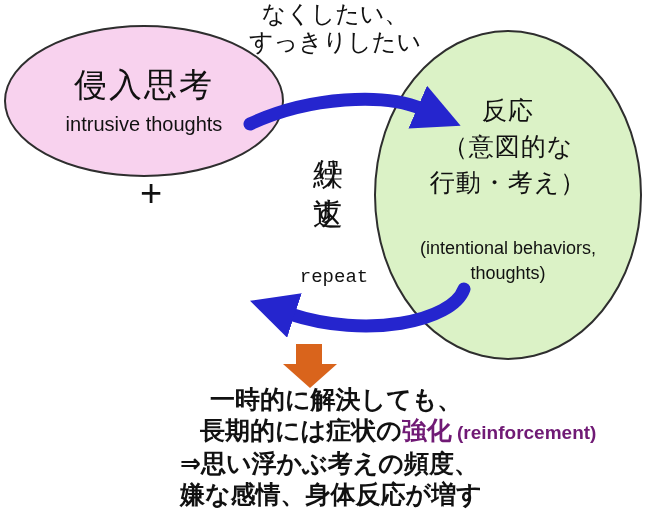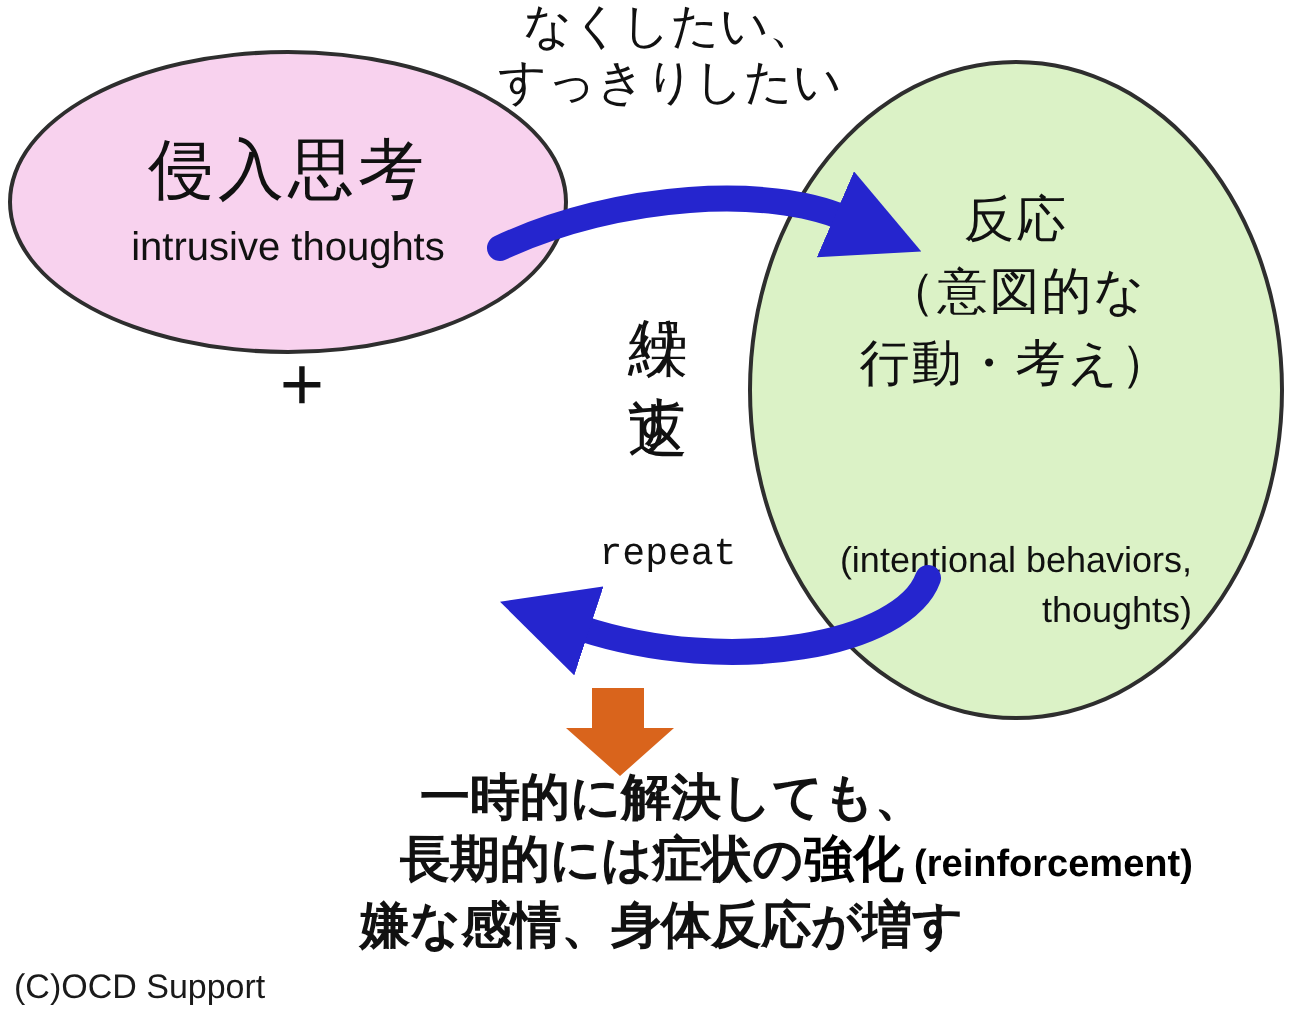--- a/index.html
+++ b/index.html
@@ -13,42 +13,42 @@
     display:flex; flex-direction:column; align-items:center; justify-content:center;
     text-align:center; box-sizing:border-box;
   }
   .pink  { left:4px;   top:25px;  width:280px; height:152px; background:#F8D2EE; }
   .gold  { left:3px;   top:210px; width:284px; height:82px;  background:#F2DF2B; }
   .pale  { left:3px;   top:293px; width:278px; height:76px;  background:#FAF88E; }
   .green { left:374px; top:30px;  width:268px; height:330px; background:#DBF2C6;
            justify-content:flex-start; padding-top:60px; }
   .jp-xl { font-size:33px; letter-spacing:2px; line-height:1.1; }
   .jp-lg { font-size:30px; letter-spacing:1px; line-height:1.05; }
-  .en-sm { font-size:20px; line-height:1.05;text-align:right; }
+  .en-sm { font-size:20px; line-height:1.05; }
   .pink .en-sm { margin-top:10px; }
   .gold .jp-lg, .pale .jp-lg { font-size:31px; }
   .gold .en-sm, .pale .en-sm { font-size:19px; }
   .green .jp-lg { font-size:25px; line-height:36px; white-space:pre-line; }
-  .green .en-sm { font-size:18px; line-height:25px; margin-top:68px; white-space:pre-line; }
+  .green .en-sm { font-size:18px; line-height:25px; margin-top:36px; white-space:pre-line; }
   .top-label {
     position:absolute; left:240px; top:0px; width:190px; text-align:center;
     font-size:24px; line-height:28px; white-space:pre-line;
   }
   .plus { position:absolute; left:131px; top:172px; width:40px; text-align:center; font-size:38px; }
   .repeat-jp {
     position:absolute; left:310px; top:136px; height:140px;
     writing-mode:vertical-rl; text-orientation:upright;
     font-size:30px; line-height:36px; letter-spacing:2px;
   }
   .repeat-en { position:absolute; left:296px; top:266px; width:76px; text-align:center; font-size:19px;font-family:Liberation Mono, monospace; }
   .arrows { position:absolute; left:0; top:0; width:650px; height:515px; pointer-events:none; }
   .outcome { position:absolute; left:180px; top:384px; font-size:25px; line-height:31px; white-space:nowrap;font-weight:bold; }
   .outcome .l1 { padding-left:30px; }
   .outcome .l2 { padding-left:20px; }
-  .red   { color:#000000; }
+  .red   { color:#701a75; }
   .small { font-size:19px; }
   .credit { position:absolute; left:7px; top:484px; font-size:17px; color:#1a1a1a; }
 </style>
 </head>
 <body>
 
 <div class="canvas">
 
   <div class="top-label">なくしたい、
 すっきりしたい</div>
@@ -80,18 +80,18 @@
       </marker>
     </defs>
     <path d="M250 124 C 310 96, 385 93, 422 109" fill="none" stroke-width="13" stroke-linecap="round" marker-end="url(#ah)" stroke="#2525CE"></path>
     <path d="M464 289 C 452 322, 366 339, 290 314" fill="none" stroke-width="13" stroke-linecap="round" marker-end="url(#ah)" stroke="#2525CE"></path>
     <polygon points="296,344 322,344 322,364 337,364 310,388 283,364 296,364" fill="#D9641C"></polygon>
   </svg>
 
   <div class="outcome">
     <div class="line l1">一時的に解決しても、</div>
     <div class="line l2"><span>長期的には症状の</span><span class="red">強化</span><span class="red small"> (reinforcement)</span></div>
+    <div class="line">⇒思い浮かぶ考えの頻度、</div>
     <div class="line">嫌な感情、身体反応が増す</div>
   </div>
 
-  <div class="credit">(C)OCD Support</div>
 
 </div>
 
 </body></html>

